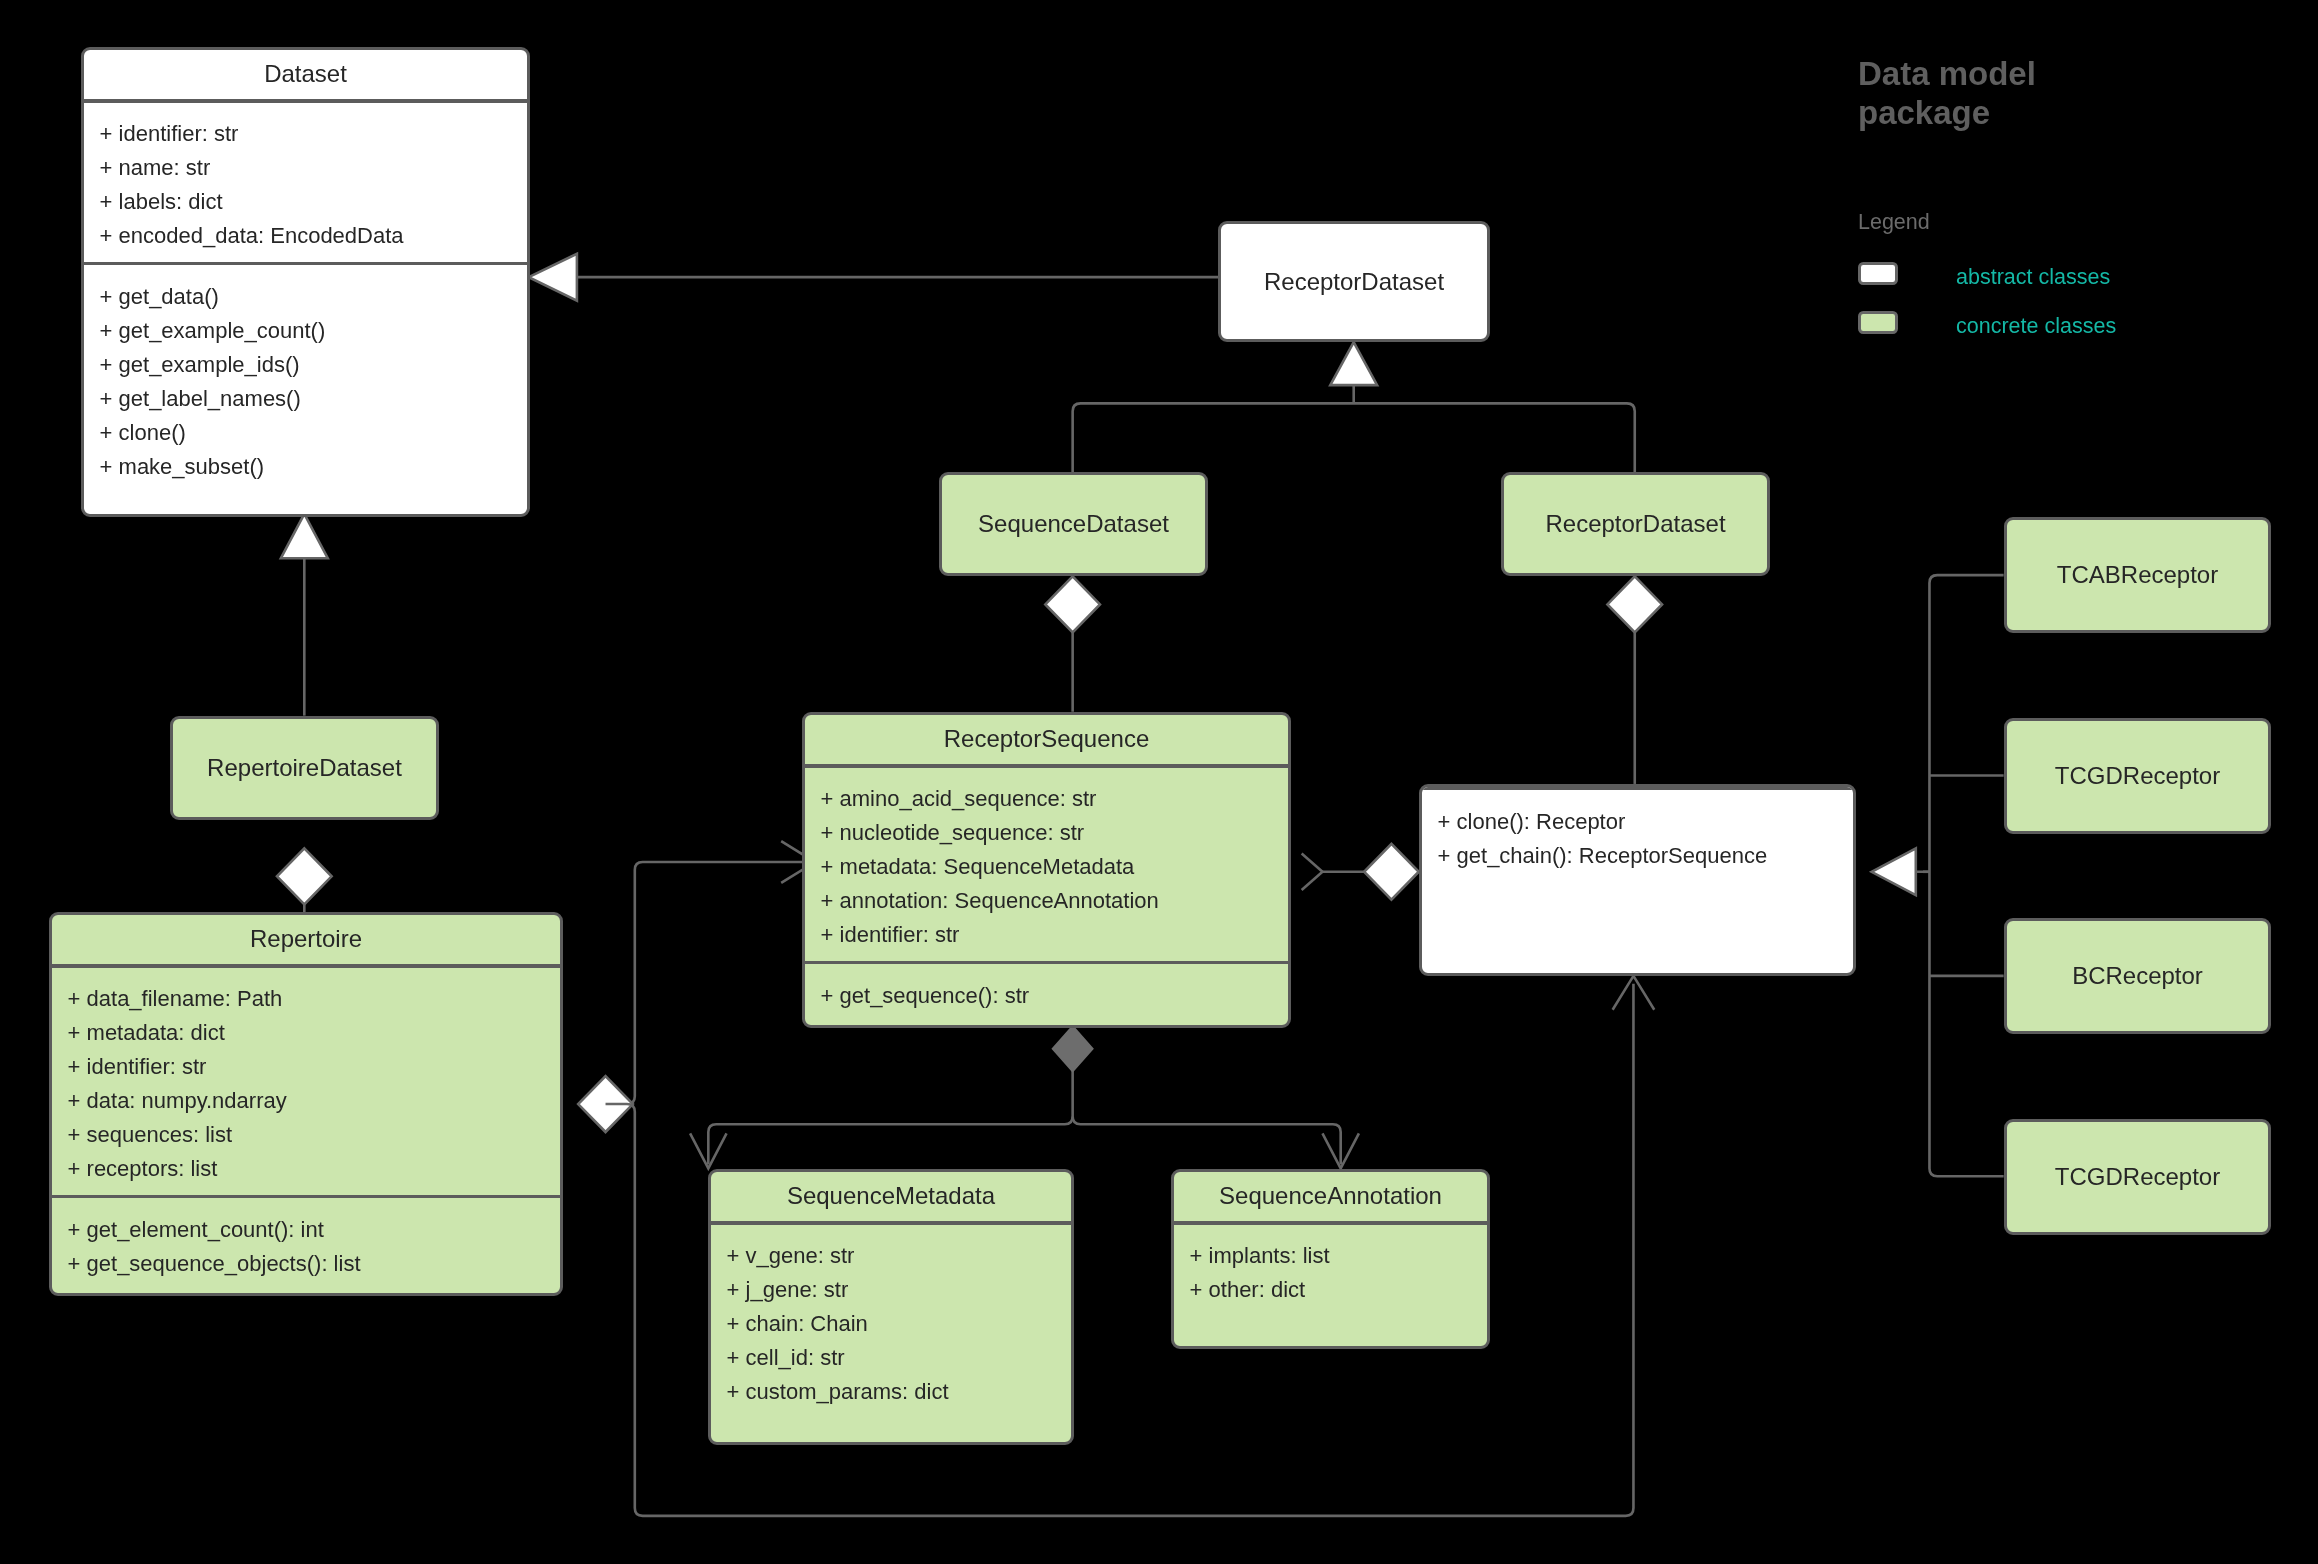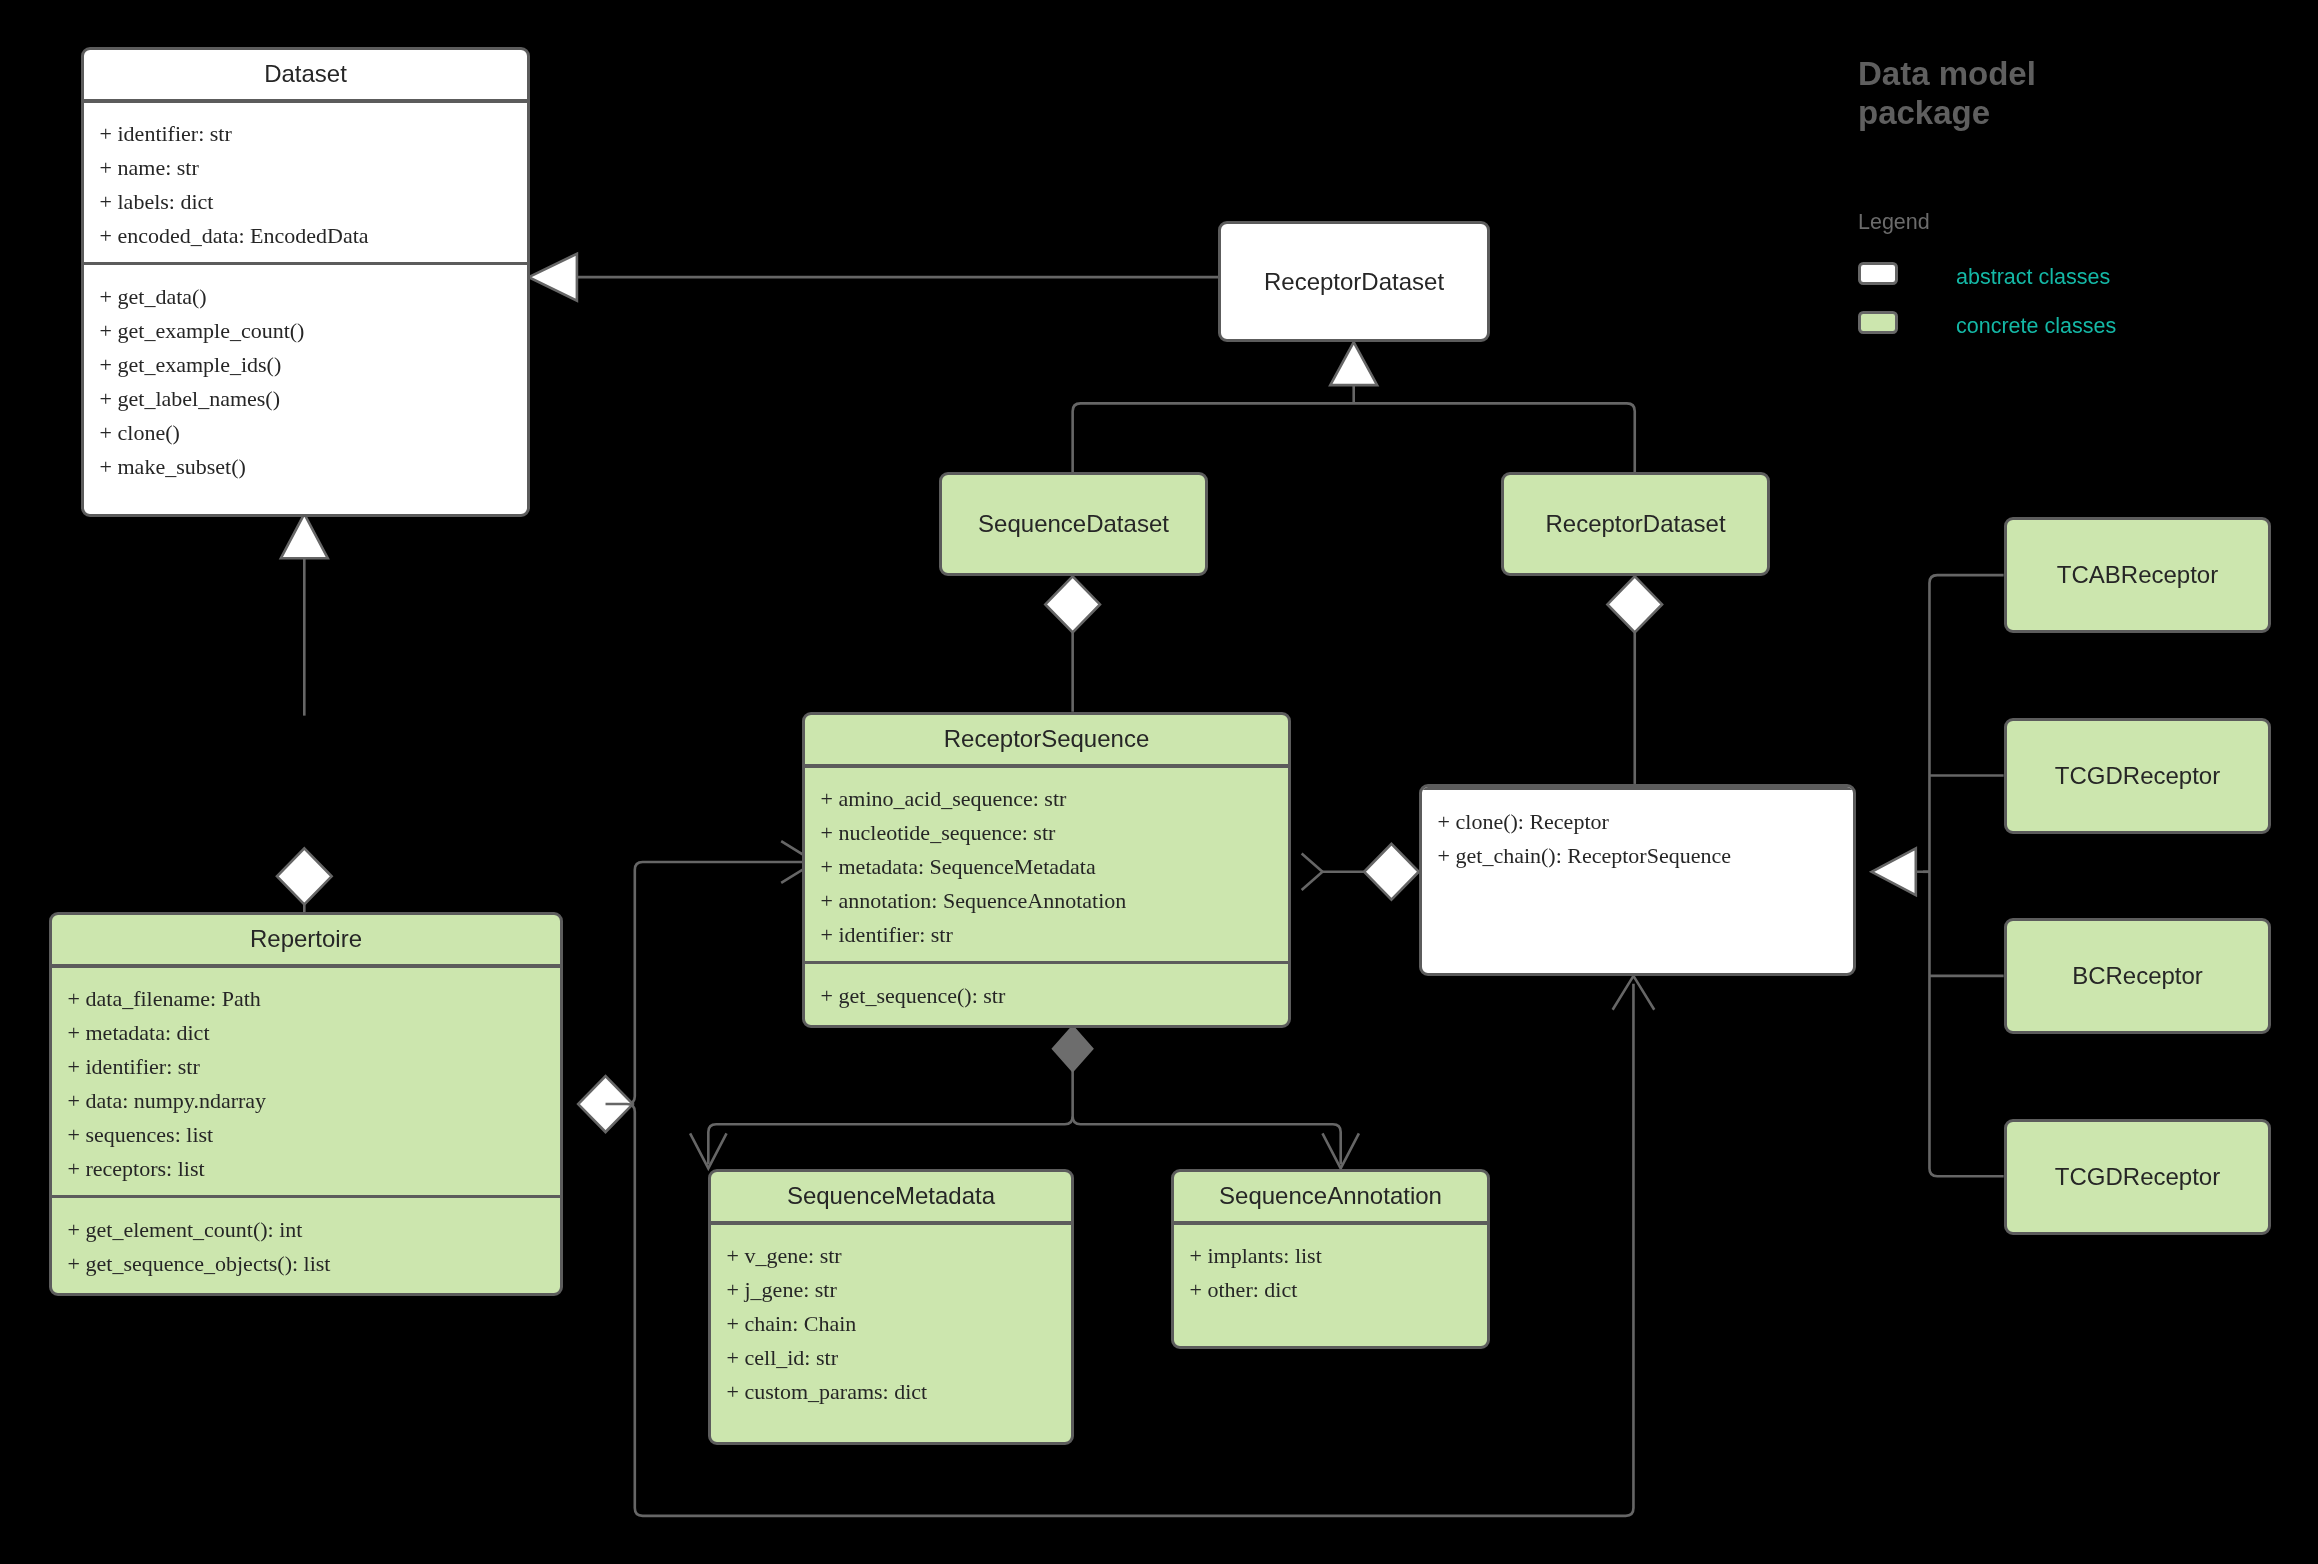--- a/index.html
+++ b/index.html
@@ -32,21 +32,20 @@
   .uml .sep{
     height:3.3px;background:#5c5c5c;width:100%;
   }
   .uml .sect{
     padding:14.3px 15.6px 9px 15.6px;
   }
   .uml .sect .row{
     font-size:22px;
     line-height:34px;
     white-space:nowrap;
-    font-family:Liberation Serif, serif;
   }
   
   .uml.simple{
     display:flex;align-items:center;justify-content:center;
   }
   .uml.simple .title{padding:0;}
 
   svg.ov{position:absolute;left:0;top:0;width:2319px;height:1564px;z-index:3;overflow:visible;pointer-events:none;}
 
   
@@ -144,20 +143,23 @@
   </div>
 
   <div class="uml concrete simple" style="left:939px;top:472px;width:269px;height:104px;">
     <div class="title">SequenceDataset</div>
   </div>
 
   <div class="uml concrete simple" style="left:1501px;top:472px;width:269px;height:104px;justify-content:center;">
     <div class="title">ReceptorDataset</div>
   </div>
 
+  <div class="uml concrete simple" style="left:170px;top:716px;width:269px;height:104px;">
+    <div class="title">RepertoireDataset</div>
+  </div>
 
   <div class="uml concrete" style="left:49px;top:912px;width:514px;height:384px;">
     <div class="title">Repertoire</div>
     <div class="sep"></div>
     <div class="sect">
       <div class="row">+ data_filename: Path</div>
       <div class="row">+ metadata: dict</div>
       <div class="row">+ identifier: str</div>
       <div class="row">+ data: numpy.ndarray</div>
       <div class="row">+ sequences: list</div>

